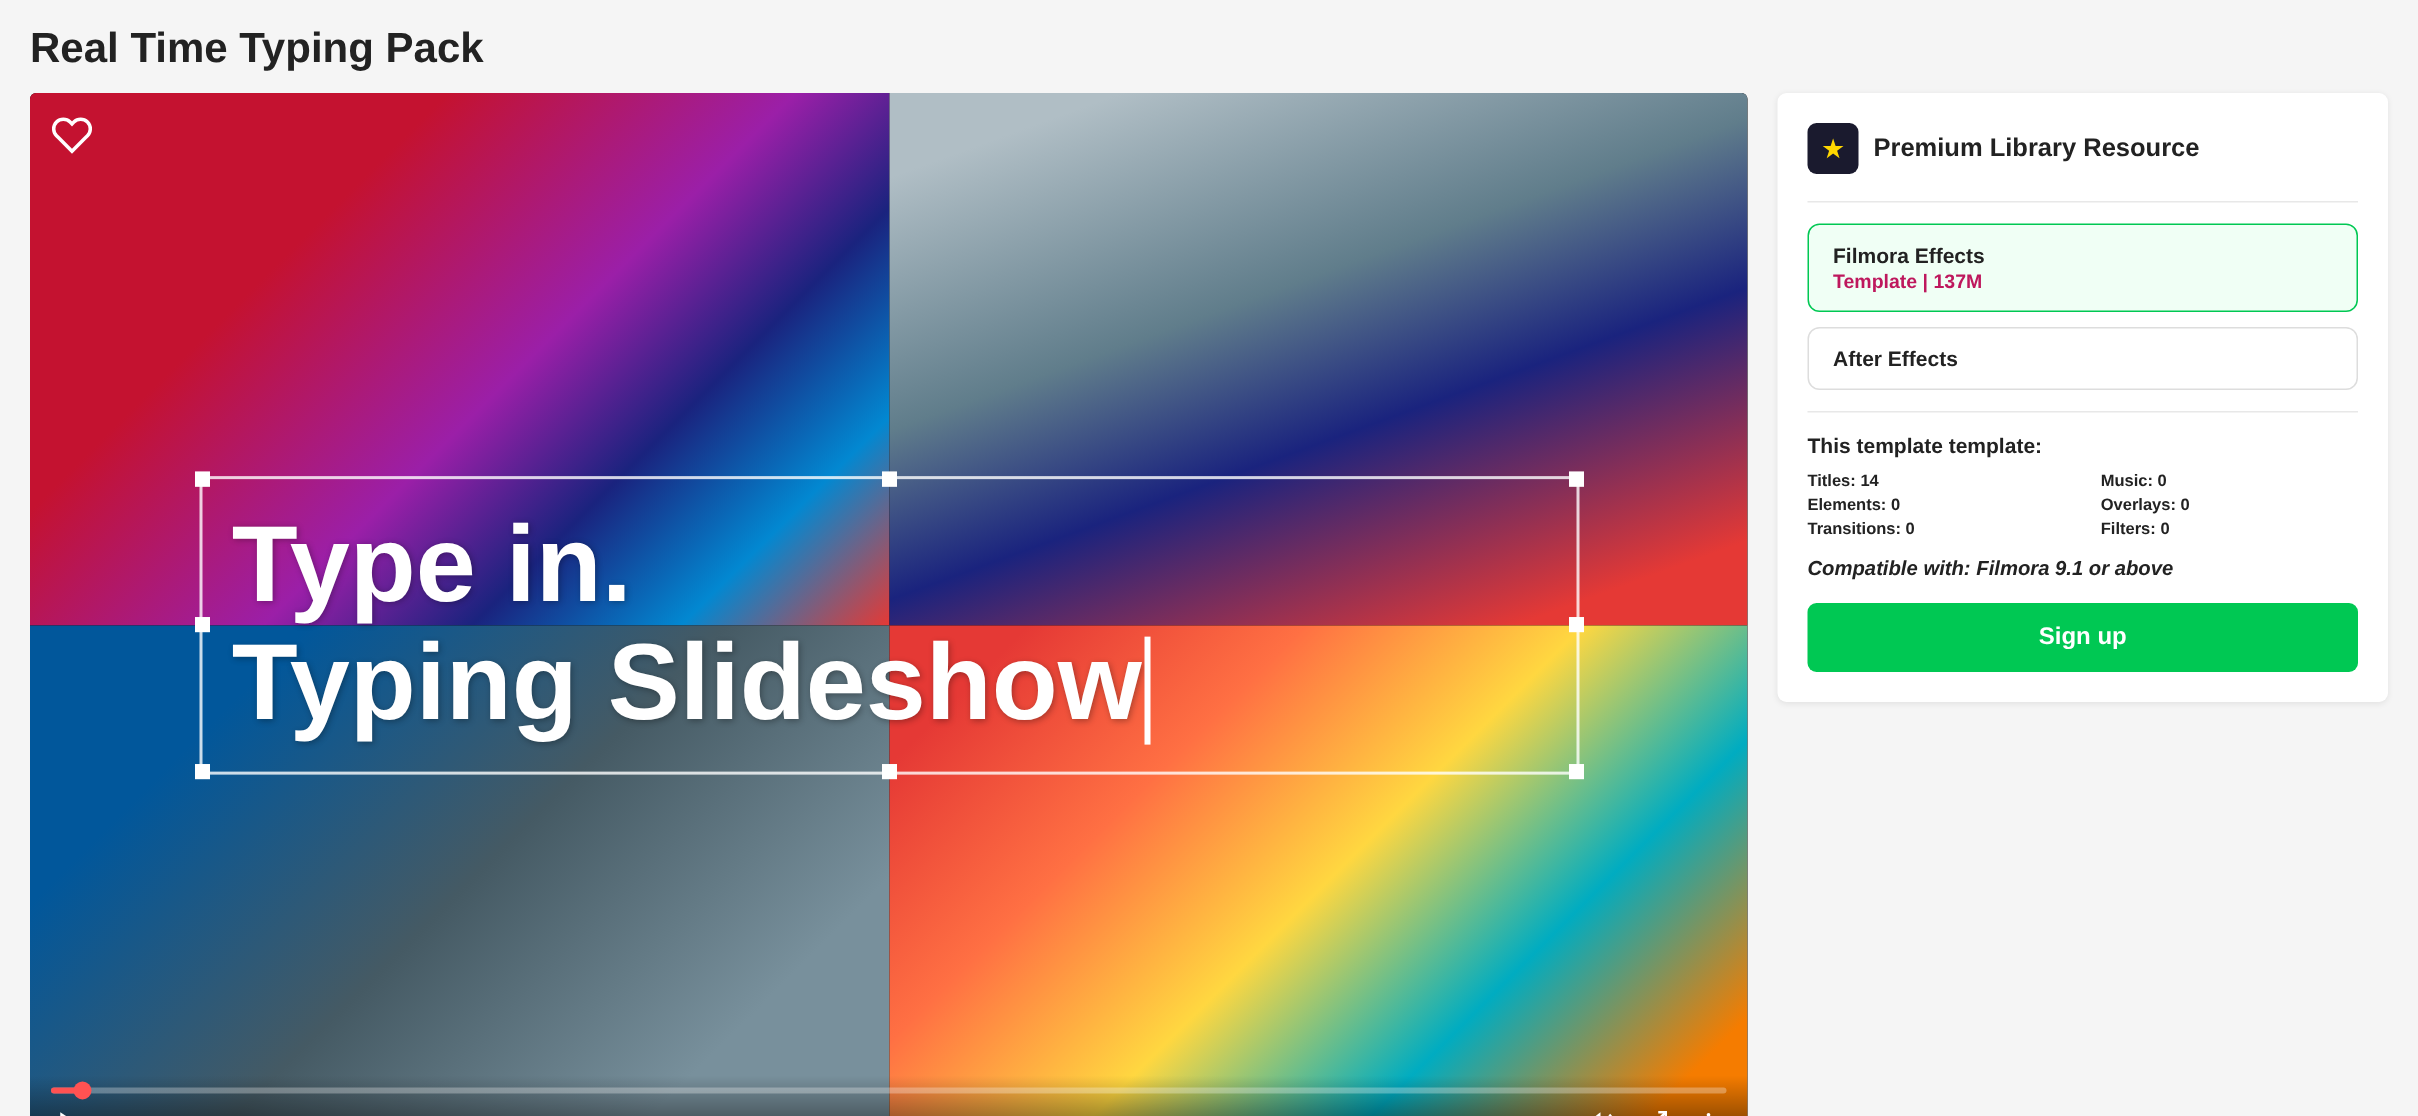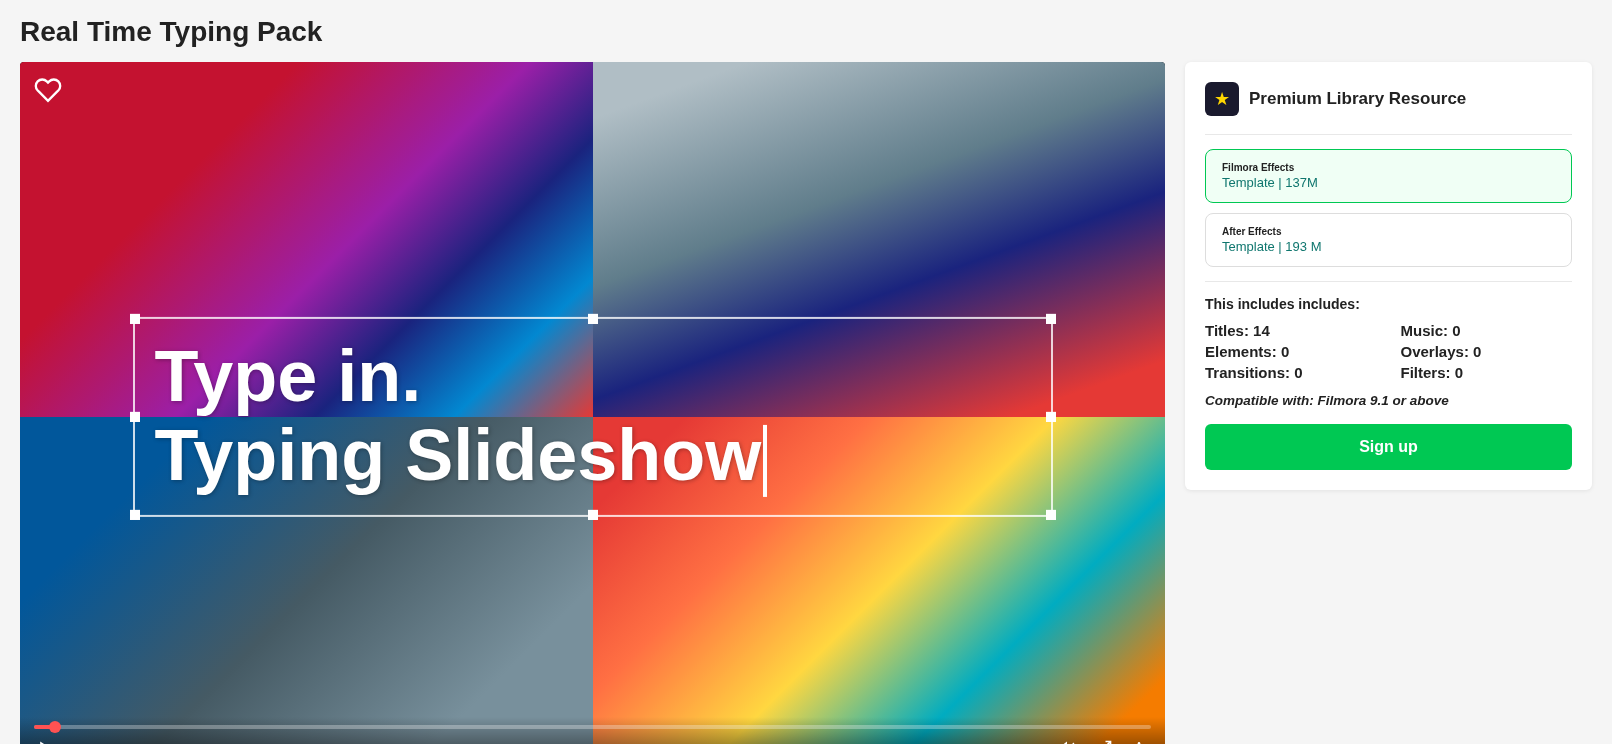--- a/index.html
+++ b/index.html
@@ -224,44 +224,45 @@
       padding: 12px 16px;
       margin-bottom: 10px;
       cursor: pointer;
       transition: border-color 0.2s;
     }
     .download-option.active {
       border-color: #00c853;
       background: #f0fff5;
     }
     .download-option-title {
-      font-size: 10px;
+      font-size: 14px;
       font-weight: 700;
       color: #222;
     }
     .download-option-sub {
       font-size: 13px;
-      color: #0f766e;
+      color: #be185d;
       margin-top: 2px;
+      font-weight: bold;
     }
     
     .includes-title {
       font-size: 14px;
       font-weight: 700;
       color: #222;
       margin-bottom: 10px;
     }
     .includes-grid {
       display: grid;
       grid-template-columns: 1fr 1fr;
       gap: 4px 24px;
       margin-bottom: 12px;
     }
     .includes-item {
-      font-size: 15px;
+      font-size: 11px;
       color: #444;
     }
     .includes-item span {
       font-weight: 700;
       color: #222;
     }
     .compatible-row {
       font-size: 13.5px;
       color: #444;
       margin-bottom: 16px;
@@ -388,27 +389,26 @@
 
       
       <div class="download-option active">
         <div class="download-option-title">Filmora Effects</div>
         <div class="download-option-sub">Template | 137M</div>
       </div>
 
       
       <div class="download-option">
         <div class="download-option-title">After Effects</div>
-        <div class="download-option-sub">Template | 193 M</div>
       </div>
 
       <hr class="divider">
 
       
-      <div class="includes-title">This includes includes:</div>
+      <div class="includes-title">This template template:</div>
 
       <div class="includes-grid">
         <div class="includes-item">
           <span>Titles:</span>
           <span>14</span>
         </div>
         <div class="includes-item">
           <span>Music:</span>
           <span>0</span>
         </div>

